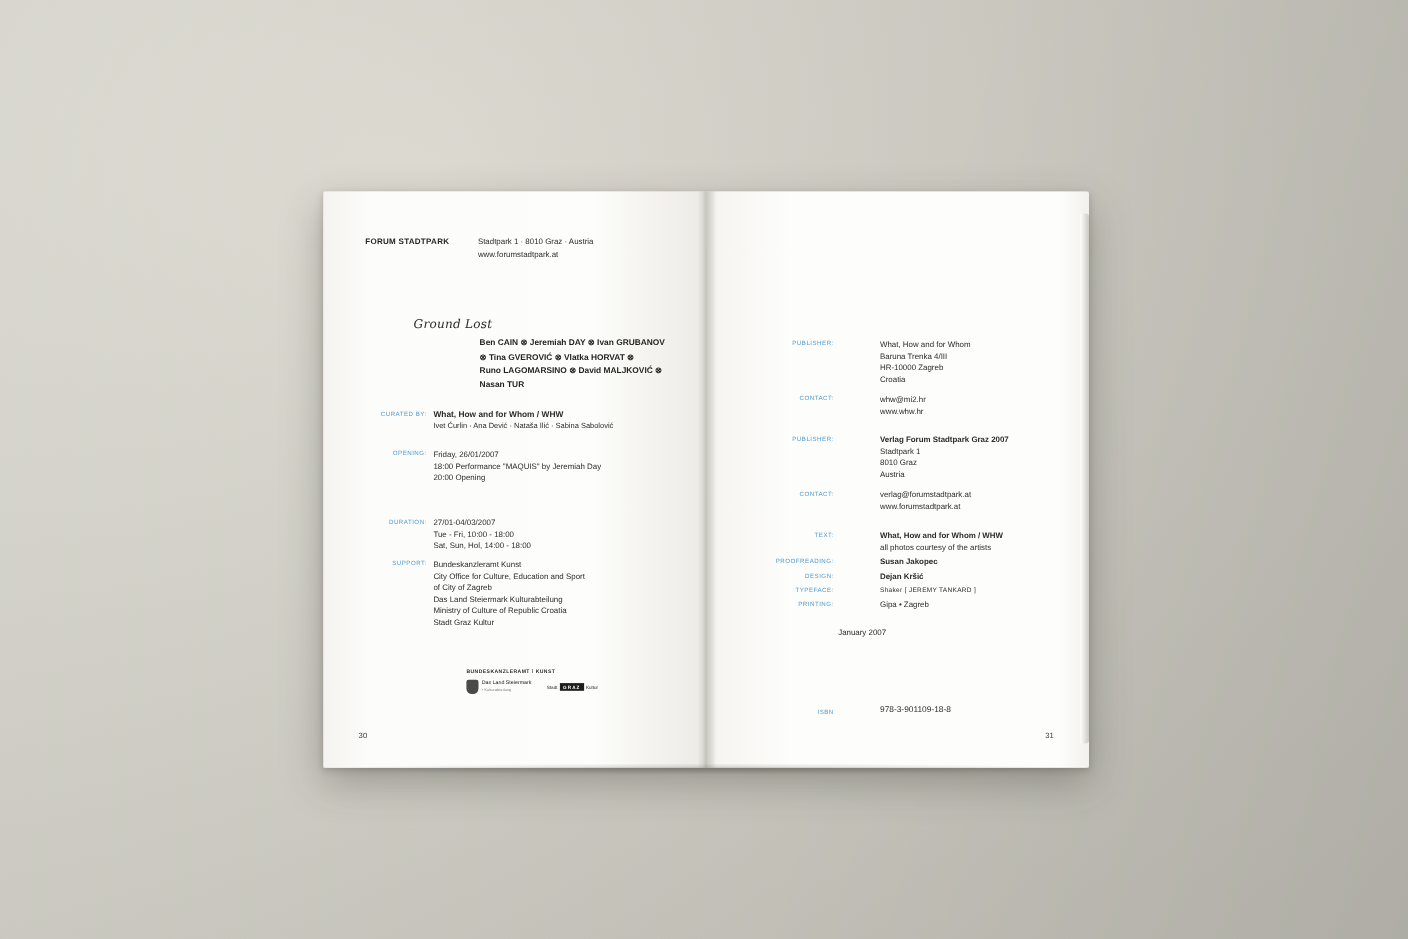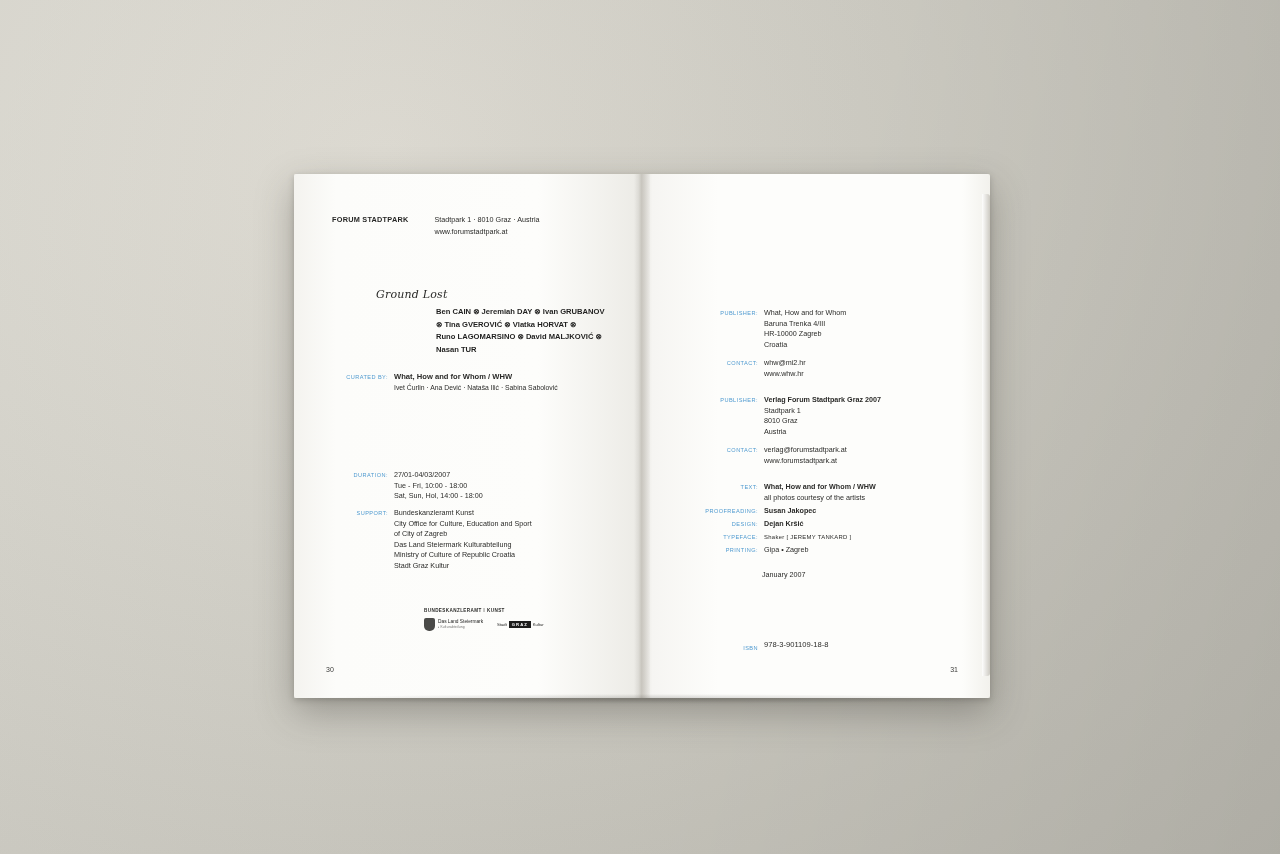--- a/index.html
+++ b/index.html
@@ -219,21 +219,21 @@
   .folio.left-f { left: 32px; top: 492px; }
   .folio.right-f { right: 32px; top: 492px; }
 
   
   .r-block {
     position: absolute;
     display: flex;
     gap: 6px;
   }
   .r-block .label { width: 54px; padding-top: 2.2px; }
-  .r-block .body  { width: 190px; }
+  .r-block .body  { width: 190px; margin-left: 36px; }
 
   .smallcaps {
     font-size: 5.9px;
     letter-spacing: 0.3px;
   }
 </style>
 </head>
 <body>
 
 <div class="backdrop"></div>
@@ -260,20 +260,28 @@
     </div>
 
     <div class="block" style="left:38px; top:198px;">
       <div class="label">CURATED BY:</div>
       <div class="body">
         <div class="value" style="font-weight:bold; font-size:7.6px;">What, How and for Whom / WHW</div>
         <div class="credits-small">Ivet Ćurlin · Ana Dević · Nataša Ilić · Sabina Sabolović</div>
       </div>
     </div>
 
+    <div class="block" style="left:38px; top:234px;">
+      <div class="label">OPENING:</div>
+      <div class="body value">
+        <div>Friday, 26/01/2007</div>
+        <div>18:00 Performance "MAQUIS" by Jeremiah Day</div>
+        <div>20:00 Opening</div>
+      </div>
+    </div>
 
     <div class="block" style="left:38px; top:296px;">
       <div class="label">DURATION:</div>
       <div class="body value">
         <div>27/01-04/03/2007</div>
         <div>Tue - Fri, 10:00 - 18:00</div>
         <div>Sat, Sun, Hol, 14:00 - 18:00</div>
       </div>
     </div>
 

